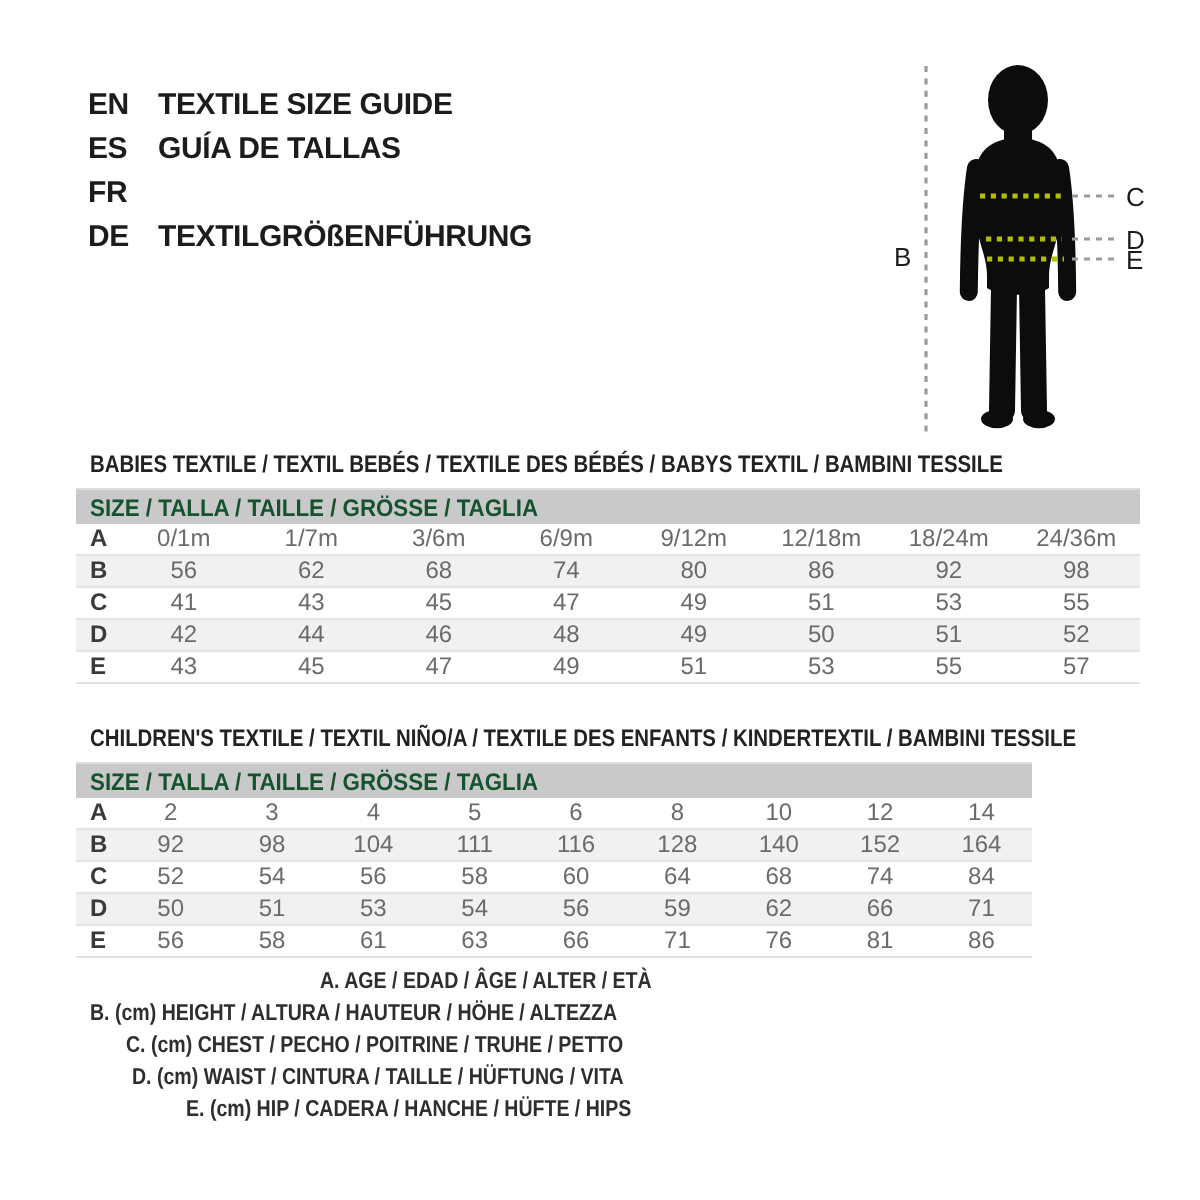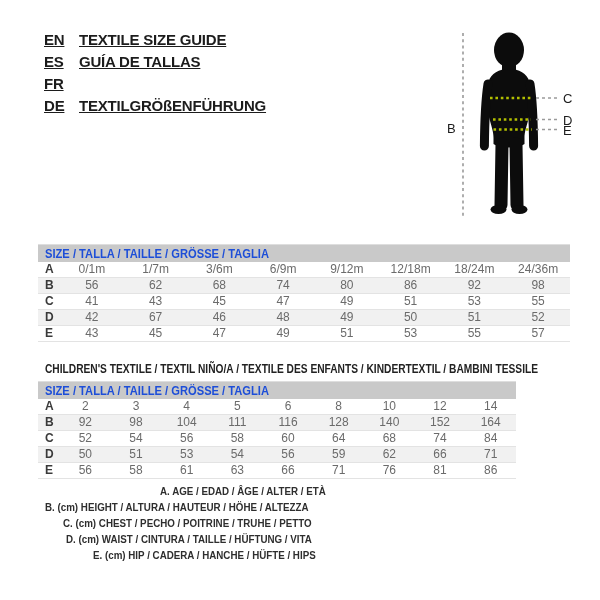--- a/index.html
+++ b/index.html
@@ -5,39 +5,39 @@
   * { margin:0; padding:0; box-sizing:border-box; }
   html,body { background:#ffffff; }
   body { font-family:"Liberation Sans", sans-serif; color:#1c1c1c; }
   .page {
     position:relative; width:600px; height:600px; background:#fff; overflow:hidden;
   }
   .condensed { display:inline-block; transform:scaleX(0.85); transform-origin:left center; white-space:nowrap; }
   .condensed-sm { display:inline-block; transform:scaleX(0.93); transform-origin:left center; white-space:nowrap; }
 
   
-  .langs { position:absolute; left:44px; top:28px;text-decoration:underline; }
+  .langs { position:absolute; left:44px; top:41px; }
   .lang-row { display:flex; height:22px; align-items:center; font-weight:700; font-size:15px; letter-spacing:-0.2px; color:#1c1c1c; }
   .lang-code { width:35px; flex:0 0 35px; }
 
   
   .figure { position:absolute; left:440px; top:20px; width:160px; height:215px; }
 
   
   .section-title { position:absolute; left:45px; font-weight:700; font-size:12px; color:#222; white-space:nowrap; }
   .title-babies { top:225px; }
   .title-children { top:362px; }
 
   
   .size-table { position:absolute; left:38px; }
   .table-babies { top:244px; width:532px; }
   .table-children { top:381px; width:478px; }
   .table-header {
     height:18px; line-height:18px; background:#c9c9c9; border-top:1px solid #dedede;
-    font-size:12px; font-weight:600; color:#1d4ed8; padding-left:7px; white-space:nowrap;
+    font-size:12px; font-weight:600; color:#14532d; padding-left:7px; white-space:nowrap;
   }
   .t-row { display:flex; height:16px; line-height:15px; border-bottom:1px solid #e3e3e3; font-size:12px; }
   .t-row:nth-child(even) { background:#f1f1f1; }
   .t-label { flex:0 0 22px; padding-left:7px; font-weight:600; color:#3a3a3a; }
   .t-cell { flex:1; text-align:center; color:#6b6b6b; }
 
   
   .legend { position:absolute; left:45px; top:483px;text-align:right; }
   .legend-line { height:16px; line-height:16px; font-size:11.5px; font-weight:600; color:#2e2e2e; white-space:nowrap; }
 </style>
@@ -96,20 +96,23 @@
 
     <line x1="53" y1="99.5" x2="91" y2="99.5" stroke="#b2bf00" stroke-width="2.6" stroke-dasharray="2.6 2.8"></line>
     <line x1="96" y1="99.5" x2="117" y2="99.5" stroke="#9a9a9a" stroke-width="1.6" stroke-dasharray="3 3"></line>
     <text x="123" y="104.5" font-size="13" fill="#1c1c1c">D</text>
 
     <line x1="53.5" y1="109.5" x2="92" y2="109.5" stroke="#b2bf00" stroke-width="2.6" stroke-dasharray="2.6 2.8"></line>
     <line x1="96" y1="109.5" x2="117" y2="109.5" stroke="#9a9a9a" stroke-width="1.6" stroke-dasharray="3 3"></line>
     <text x="123" y="114.5" font-size="13" fill="#1c1c1c">E</text>
   </svg>
 
+  <div class="section-title title-babies">
+    <span class="condensed">BABIES TEXTILE / TEXTIL BEBÉS / TEXTILE DES BÉBÉS / BABYS TEXTIL / BAMBINI TESSILE</span>
+  </div>
   <div class="size-table table-babies">
     <div class="table-header">
       <span class="condensed-sm">SIZE / TALLA / TAILLE / GRÖSSE / TAGLIA</span>
     </div>
     <div class="table-rows">
         <div class="t-row">
           <span class="t-label">A</span>
           <span class="t-cell">0/1m</span>
           <span class="t-cell">1/7m</span>
           <span class="t-cell">3/6m</span>
@@ -137,21 +140,21 @@
           <span class="t-cell">45</span>
           <span class="t-cell">47</span>
           <span class="t-cell">49</span>
           <span class="t-cell">51</span>
           <span class="t-cell">53</span>
           <span class="t-cell">55</span>
         </div>
         <div class="t-row">
           <span class="t-label">D</span>
           <span class="t-cell">42</span>
-          <span class="t-cell">67</span>
+          <span class="t-cell">44</span>
           <span class="t-cell">46</span>
           <span class="t-cell">48</span>
           <span class="t-cell">49</span>
           <span class="t-cell">50</span>
           <span class="t-cell">51</span>
           <span class="t-cell">52</span>
         </div>
         <div class="t-row">
           <span class="t-label">E</span>
           <span class="t-cell">43</span>

